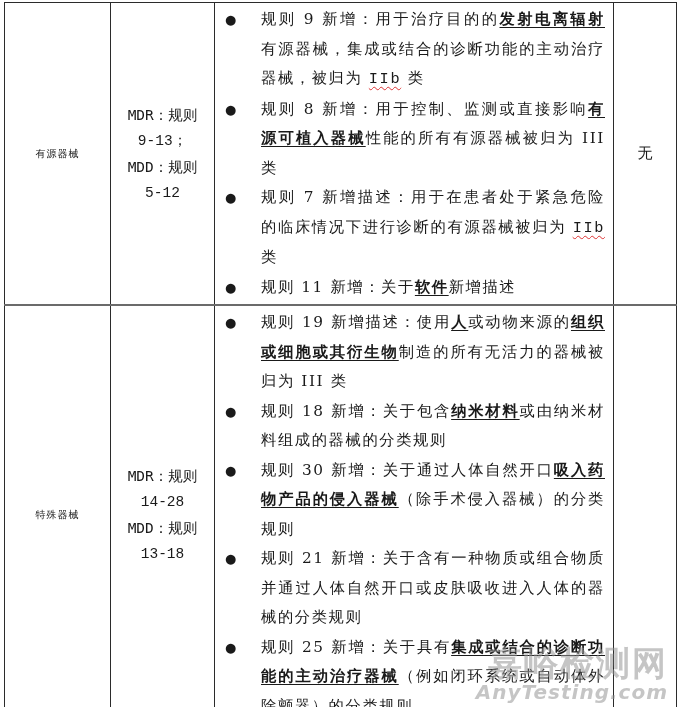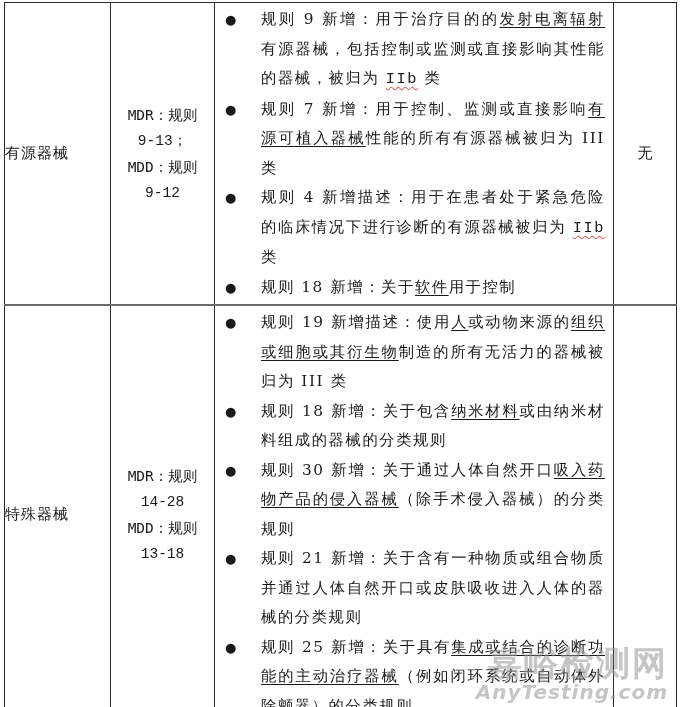--- a/index.html
+++ b/index.html
@@ -2,36 +2,36 @@
 <html><head>
 <meta charset="utf-8">
 <style>
   html, body { margin: 0; padding: 0; background: #ffffff; }
   body { width: 680px; height: 707px; position: relative; overflow: hidden;
          font-family: "DejaVu Serif", "Liberation Serif", serif; color: #1a1a1a; }
   table.main {
     position: absolute; left: 4px; top: 2px;
     width: 672px; border-collapse: collapse; table-layout: fixed;
   }
-  table.main td { border: 1.5px solid #2b2b2b; padding: 0; vertical-align: middle; }
+  table.main td { border: 1.5px solid #2b2b2b; padding: 12px; vertical-align: middle; }
   table.main tr + tr td { border-top: 2px solid #6b6b6b; }
   col.c1 { width: 106px; }
   col.c2 { width: 104px; }
   col.c3 { width: 399px; }
   col.c4 { width: 63px; }
-  .cat { text-align: left; font-size: 15px; font-family: "DejaVu Sans", sans-serif; letter-spacing: 1px; }
+  .cat { text-align: center; font-size: 10px; font-family: "DejaVu Sans", sans-serif; letter-spacing: 1px; }
   .ref { text-align: center; font-size: 14.5px; line-height: 26px; font-family: "DejaVu Sans Mono", "Liberation Mono", monospace; }
   .ref .ln { display: block; }
   .ref .ln.num { font-family: Liberation Mono, monospace; }
   .chg { padding: 2px 8px 2px 0 !important; vertical-align: top !important; }
   ul.items { list-style: none; margin: 0; padding: 0; }
   ul.items li { position: relative; padding-left: 46px; font-size: 15.3px; line-height: 29.5px;
                 letter-spacing: 1.6px; text-align: justify; }
   ul.items li .bullet { position: absolute; left: 10px; top: 0; font-size: 13px; }
-  .u { font-weight: normal; text-decoration: underline; text-underline-offset: 3px; }
+  .u { font-weight: bold; text-decoration: underline; text-underline-offset: 3px; }
   .sq { text-decoration: underline wavy #d33; text-decoration-thickness: 1px; text-underline-offset: 3px; font-family: Liberation Mono, monospace; }
   .none { text-align: center; font-size: 15px; font-family: "DejaVu Sans", sans-serif; }
   .wm { position: absolute; right: 12px; bottom: 4px; text-align: right; color: rgba(150,150,150,0.55); pointer-events: none; }
   .wm .cn { font-size: 34px; font-weight: bold; font-family: "DejaVu Sans", sans-serif; letter-spacing: 2px; line-height: 36px; display: block; }
   .wm .en { font-size: 20px; font-style: italic; font-weight: bold; font-family: "DejaVu Sans", sans-serif; letter-spacing: 1px; line-height: 22px; display: block; }
 </style>
 </head>
 <body>
 
 <table class="main">
@@ -41,28 +41,28 @@
       <col class="c3">
       <col class="c4">
     </colgroup>
   <tbody id="tbody">
     <tr style="height:293px;">
       <td class="cat"><span>有源器械</span></td>
       <td class="ref">
         <span class="ln">MDR：规则</span>
         <span class="ln num">9-13；</span>
         <span class="ln">MDD：规则</span>
-        <span class="ln num">9-12</span>
+        <span class="ln num">5-12</span>
       </td>
       <td class="chg">
         <ul class="items">
-            <li><span class="bullet">●</span><span>规则 9 新增：用于治疗目的的</span><span class="u">发射电离辐射</span><span>有源器械，包括控制或监测或直接影响其性能的器械，被归为 </span><span class="sq">IIb</span><span> 类</span></li>
-            <li><span class="bullet">●</span><span>规则 7 新增：用于控制、监测或直接影响</span><span class="u">有源可植入器械</span><span>性能的所有有源器械被归为 III 类</span></li>
-            <li><span class="bullet">●</span><span>规则 4 新增描述：用于在患者处于紧急危险的临床情况下进行诊断的有源器械被归为 </span><span class="sq">IIb</span><span> 类</span></li>
-            <li><span class="bullet">●</span><span>规则 18 新增：关于</span><span class="u">软件</span><span>用于控制</span></li>
+            <li><span class="bullet">●</span><span>规则 9 新增：用于治疗目的的</span><span class="u">发射电离辐射</span><span>有源器械，集成或结合的诊断功能的主动治疗器械，被归为 </span><span class="sq">IIb</span><span> 类</span></li>
+            <li><span class="bullet">●</span><span>规则 8 新增：用于控制、监测或直接影响</span><span class="u">有源可植入器械</span><span>性能的所有有源器械被归为 III 类</span></li>
+            <li><span class="bullet">●</span><span>规则 7 新增描述：用于在患者处于紧急危险的临床情况下进行诊断的有源器械被归为 </span><span class="sq">IIb</span><span> 类</span></li>
+            <li><span class="bullet">●</span><span>规则 11 新增：关于</span><span class="u">软件</span><span>新增描述</span></li>
           </ul>
       </td>
       <td class="none"><span>无</span></td>
     </tr>
     <tr style="height:409px;">
       <td class="cat"><span>特殊器械</span></td>
       <td class="ref">
         <span class="ln">MDR：规则</span>
         <span class="ln num">14-28</span>
         <span class="ln">MDD：规则</span>

